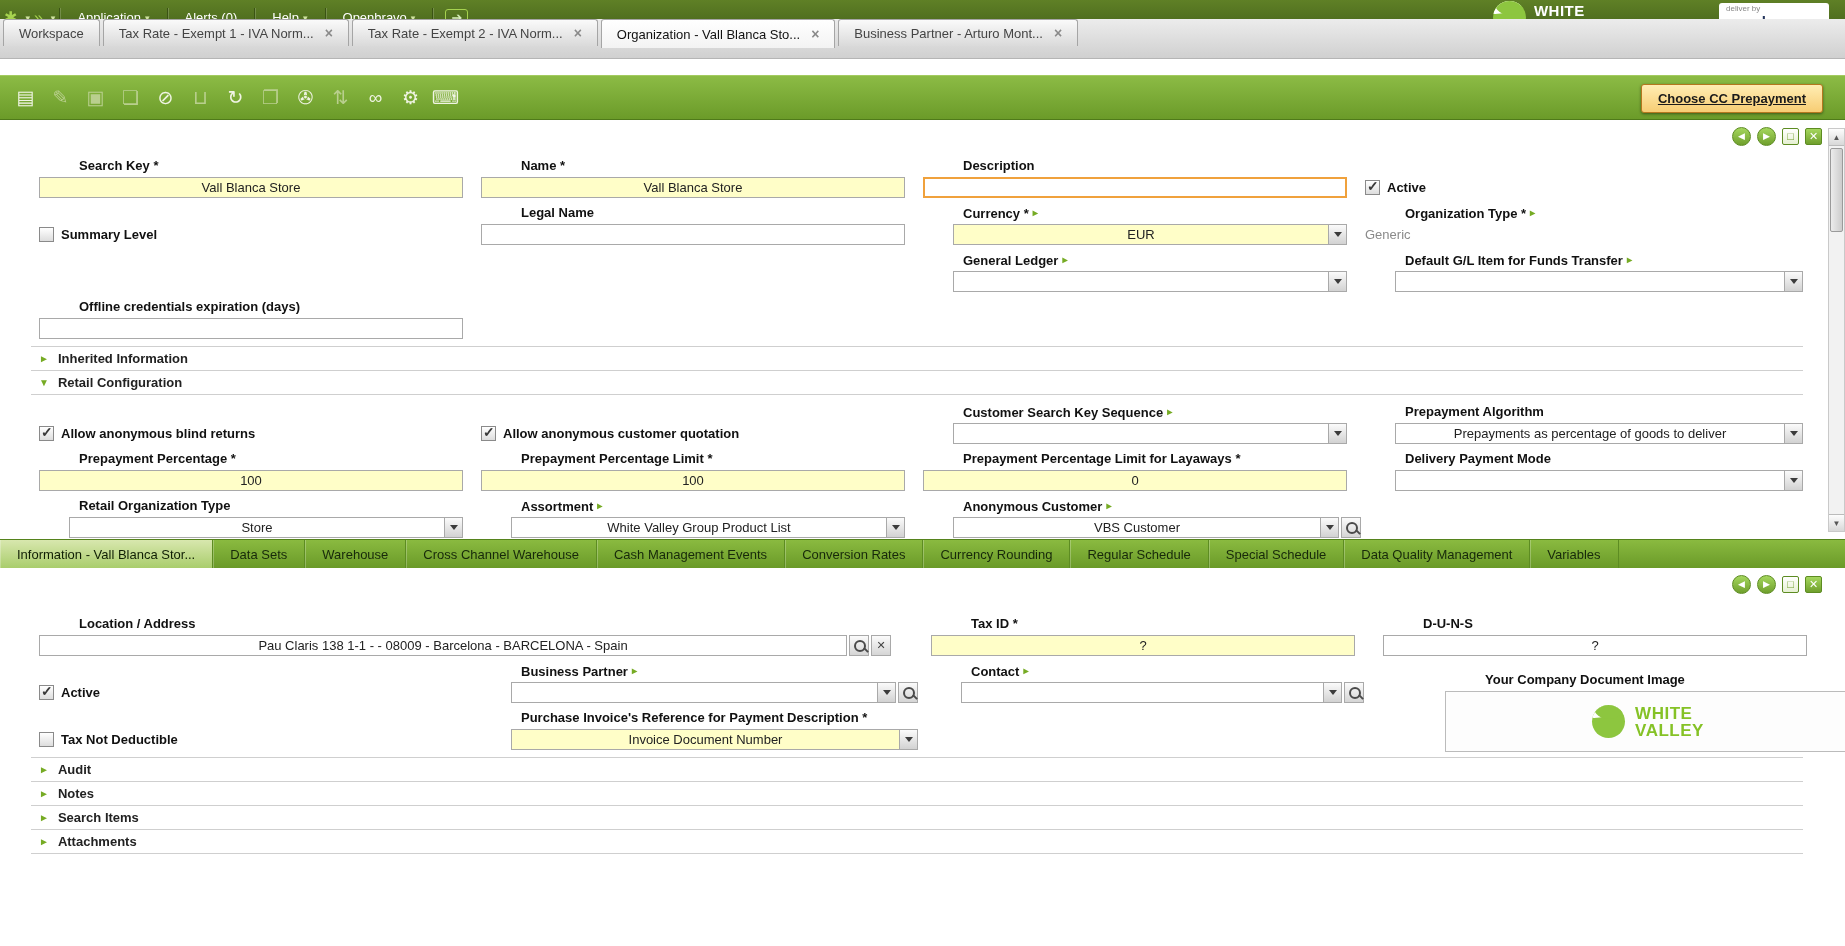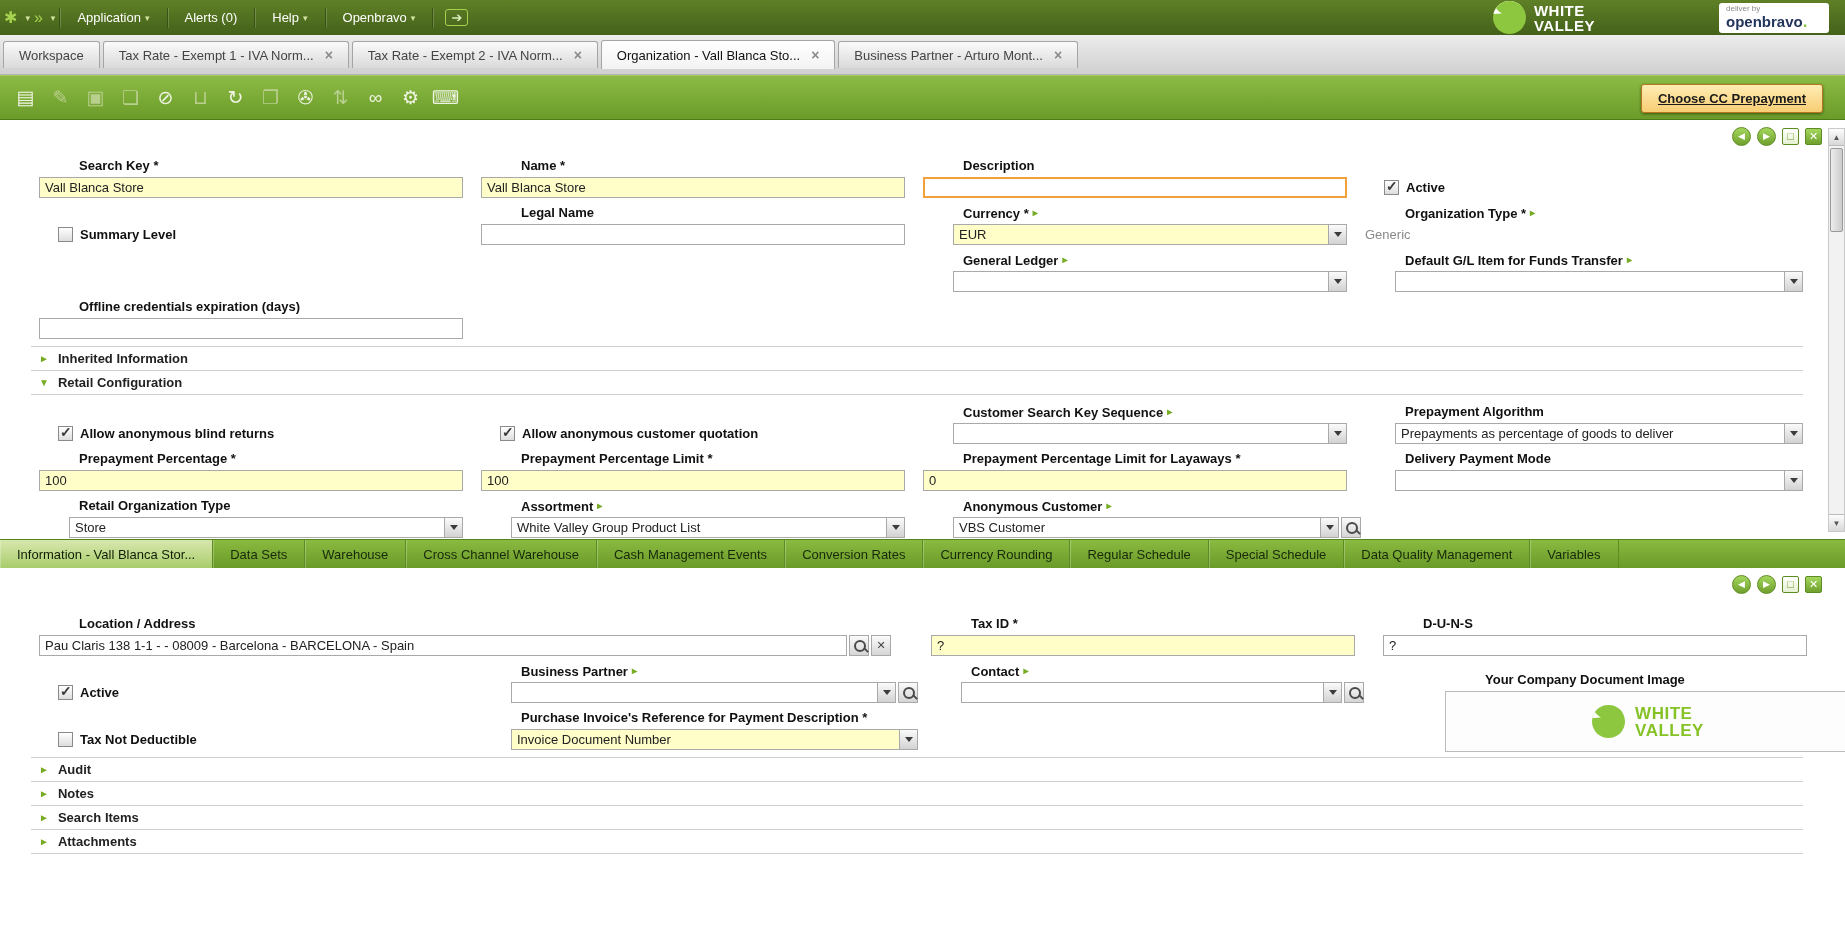--- a/index.html
+++ b/index.html
@@ -25,23 +25,23 @@
   .wv-circle::before { content:""; position:absolute; width:44px; height:18px; border-radius:50%; background:#fff; top:-7px; left:-9px; transform:rotate(-18deg); }
   .wv-circle::after { content:""; position:absolute; width:30px; height:22px; border-radius:50%; background:#8dc63f; top:-8px; left:2px; }
   .wv-text { font-weight:bold; font-size:15px; line-height:15px; letter-spacing:.5px; color:#fff; }
   .powered { position:absolute; right:16px; top:3px; width:110px; height:30px; background:#fff; border-radius:3px; padding:1px 7px; }
   .powered-by { font-size:8px; color:#888; line-height:10px; }
   .ob-word { font-size:15px; font-weight:bold; color:#24355c; line-height:16px; }
   .ob-dot { color:#8bc53f; font-size:17px; }
 
   
   .tabbar {
-    position:absolute; top:35px; left:0; width:100%; height:40px;
+    position:absolute; top:19px; left:0; width:100%; height:40px;
     background:linear-gradient(#ececec,#d0d0d0); border-bottom:1px solid #b5b5b5;
-    display:flex; align-items:center; padding-left:3px;
+    display:flex; align-items:flex-start; padding-left:3px;
   }
   .wtab {
     height:27px; display:flex; align-items:center; padding:0 15px; margin-right:3px;
     background:linear-gradient(#fafafa,#dadada); border:1px solid #a5a5a5; border-bottom:none;
     border-radius:3px 3px 0 0; color:#444; cursor:pointer; white-space:nowrap;
   }
   .wtab.active { background:linear-gradient(#ffffff,#f3f3f3); color:#111; height:29px; }
   .tab-x { margin-left:11px; color:#8a8a8a; font-weight:bold; font-size:14px; line-height:14px; }
 
   
@@ -75,39 +75,39 @@
   
   .form { padding:6px 0 0 39px; position:relative; }
   .child-form { padding:16px 0 0 39px; position:relative; }
   .frow { display:flex; align-items:flex-start; margin-bottom:7px; }
   .fg { margin-right:18px; }
   .w1 { width:424px; }
   .w4 { width:438px; }
   .flabel { font-size:13px; font-weight:bold; color:#111; height:16px; line-height:16px; margin-bottom:3px; white-space:nowrap;margin-left:40px; }
   .link-ic { color:#76ab24; font-size:10px; margin-left:4px; vertical-align:2px; }
   .finput { width:100%; height:21px; border:1px solid #a9a9a9; font-size:13px; padding:0 5px;
-            font-family:inherit; background:#fff; color:#222; }
+            font-family:inherit; background:#fff; color:#222;text-align:center; }
   .finput.req { background:#fffec8; }
   .finput.focused { border:2px solid #f0a13c; }
   .ro-text { height:21px; line-height:21px; font-size:13px; color:#8a8a8a; }
   .combo { display:flex; width:100%;padding-left:30px; }
   .combo .finput { flex:1; min-width:0; border-right:none; }
   .cbtn { width:19px; height:21px; flex:none; background:linear-gradient(#fbfbfb,#d2d2d2); border:1px solid #a9a9a9;
           display:flex; align-items:center; justify-content:center; cursor:pointer; }
   .arr { width:0; height:0; border-left:4px solid transparent; border-right:4px solid transparent; border-top:5px solid #3c3c3c; }
   .combo-mag { display:flex; align-items:flex-start; }
   .combo-mag .combo { flex:1; }
   .sqbtn { width:20px; height:21px; flex:none; margin-left:2px; background:linear-gradient(#fbfbfb,#d5d5d5);
            border:1px solid #a9a9a9; display:flex; align-items:center; justify-content:center;
            font-size:11px; color:#444; cursor:pointer; position:relative; }
   .magbtn::before { content:""; position:absolute; left:4px; top:4px; width:8px; height:8px; border:2px solid #4a4a4a; border-radius:50%; }
   .magbtn::after { content:""; position:absolute; left:13px; top:13px; width:6px; height:2px; background:#4a4a4a; transform:rotate(45deg); }
 
   .cbrow { display:flex; align-items:center; height:21px; }
-  .cbrow.pad { margin-top:19px;margin-left:19px; }
+  .cbrow.pad { margin-top:19px; }
   .checkbox { width:15px; height:15px; flex:none; border:1px solid #8a8a8a; background:linear-gradient(#ffffff,#dddddd);
               margin-right:7px; position:relative; cursor:pointer; }
   .checkbox.on::after { content:"✓"; position:absolute; left:1px; top:-3px; font-size:14px; font-weight:bold; color:#3a3a3a; }
   .cblabel { font-size:13px; font-weight:bold; color:#111; white-space:nowrap; }
 
   .section { display:flex; align-items:center; height:24px; border-top:1px solid #cfcfcf;
              width:1772px; margin-left:-8px; padding-left:8px; cursor:pointer; }
   .sec-arrow { color:#76ab24; font-size:10px; margin-right:9px; }
   .sec-label { font-size:13px; font-weight:bold; color:#222; }
   .hrline { border-top:1px solid #cfcfcf; width:1772px; margin:0 0 9px -8px; }

